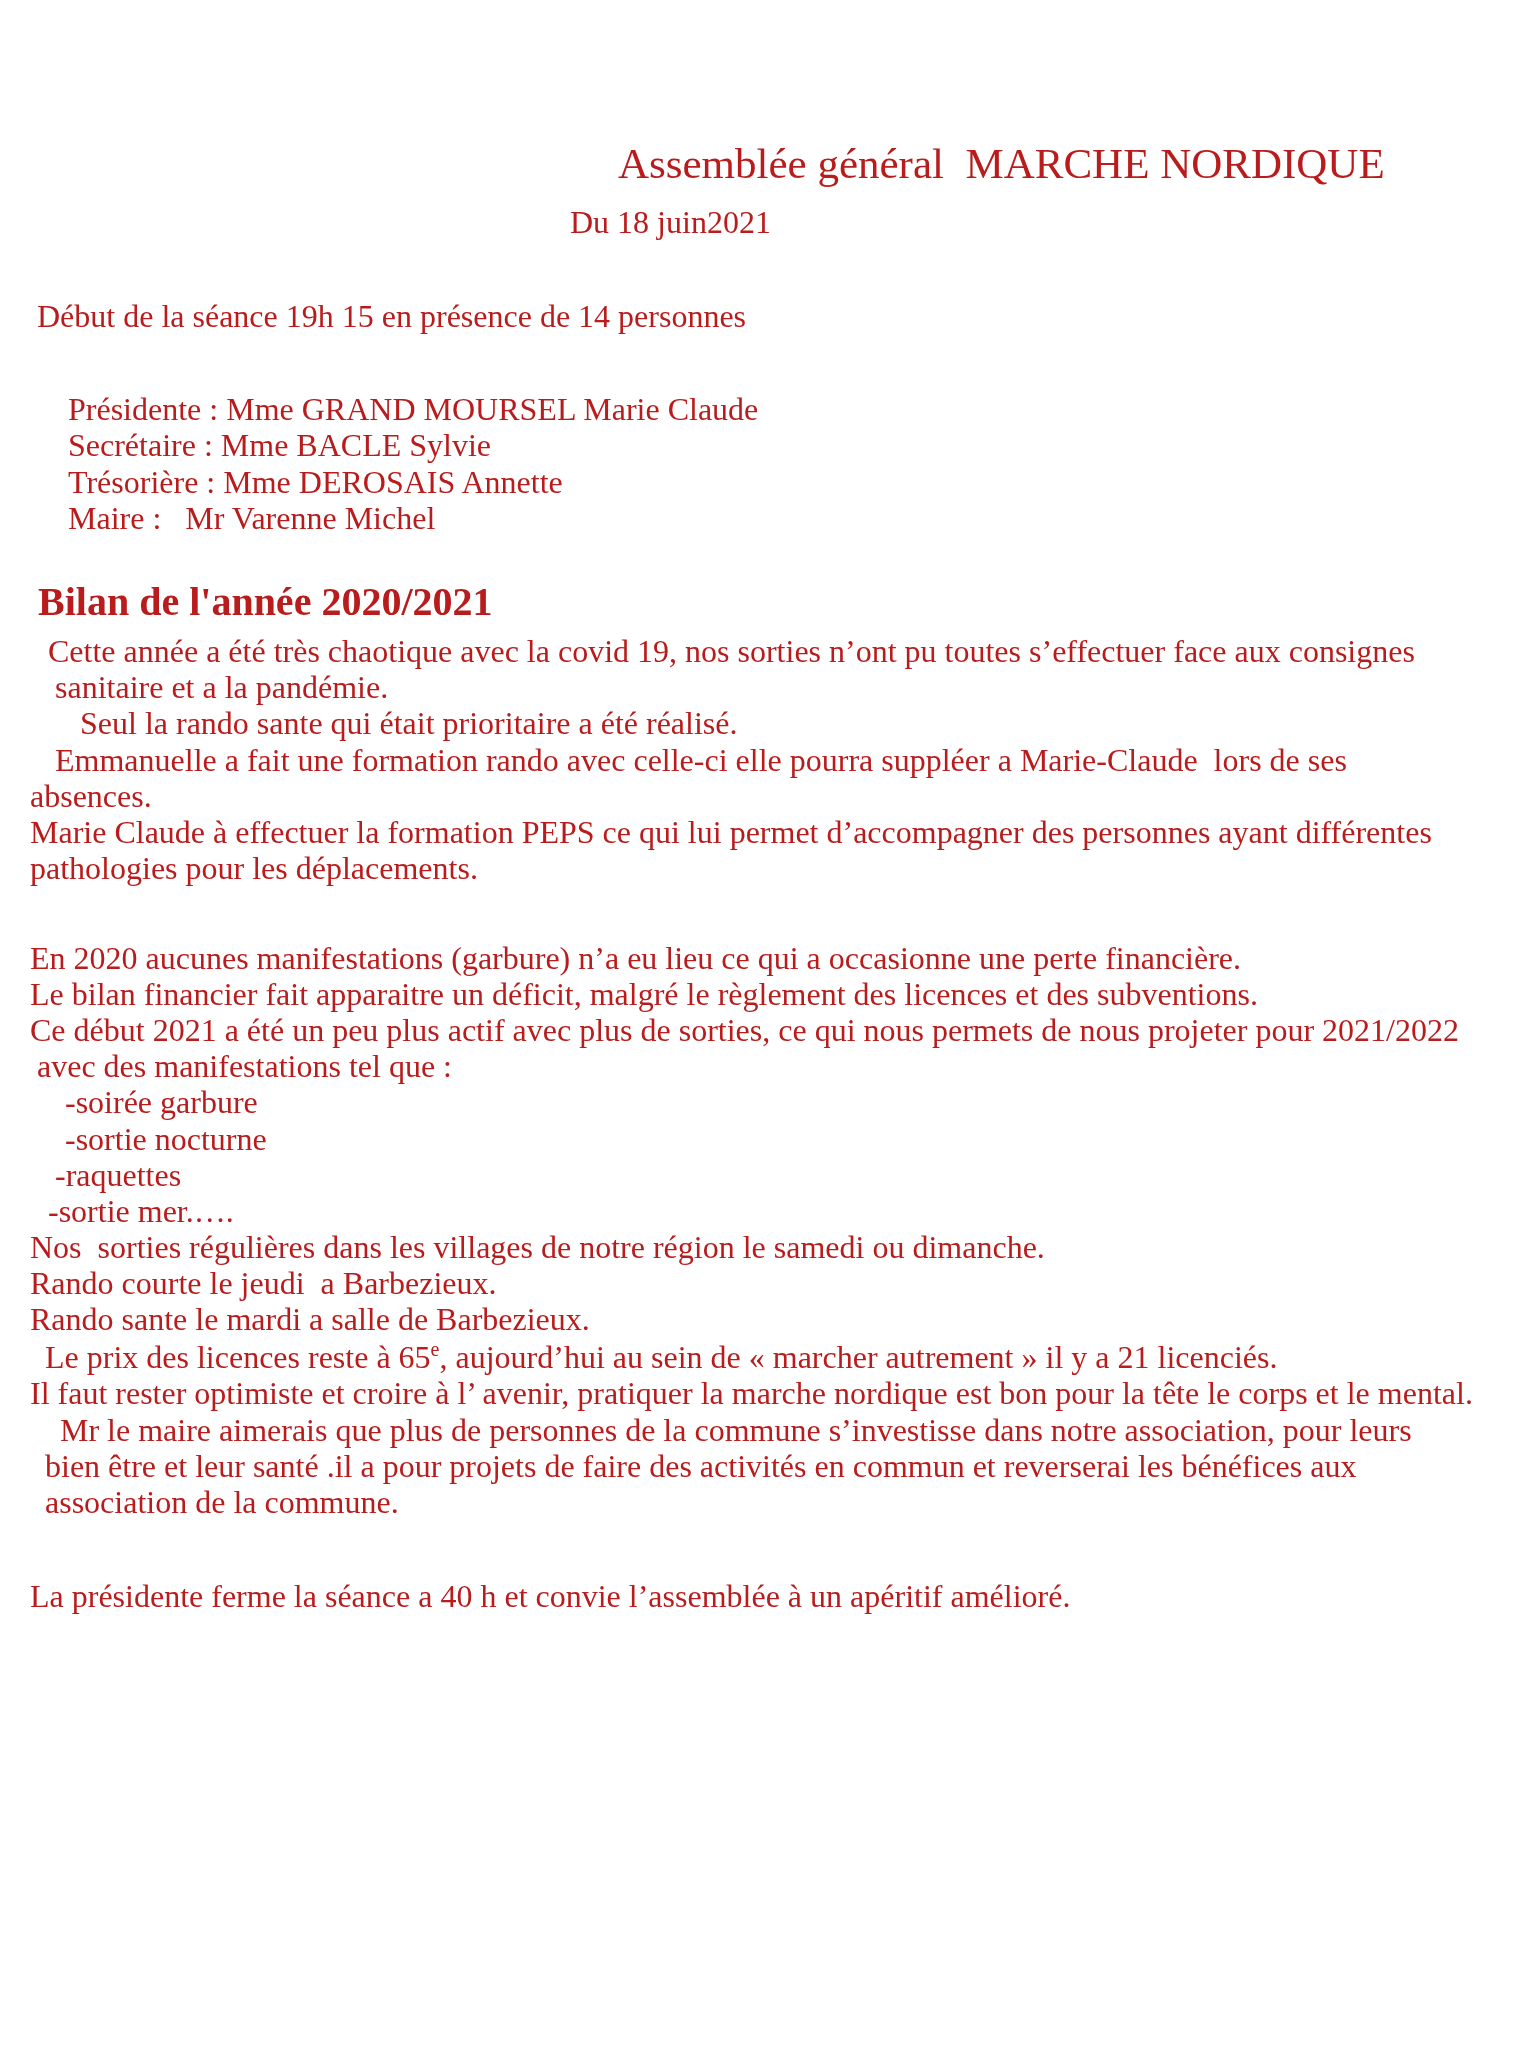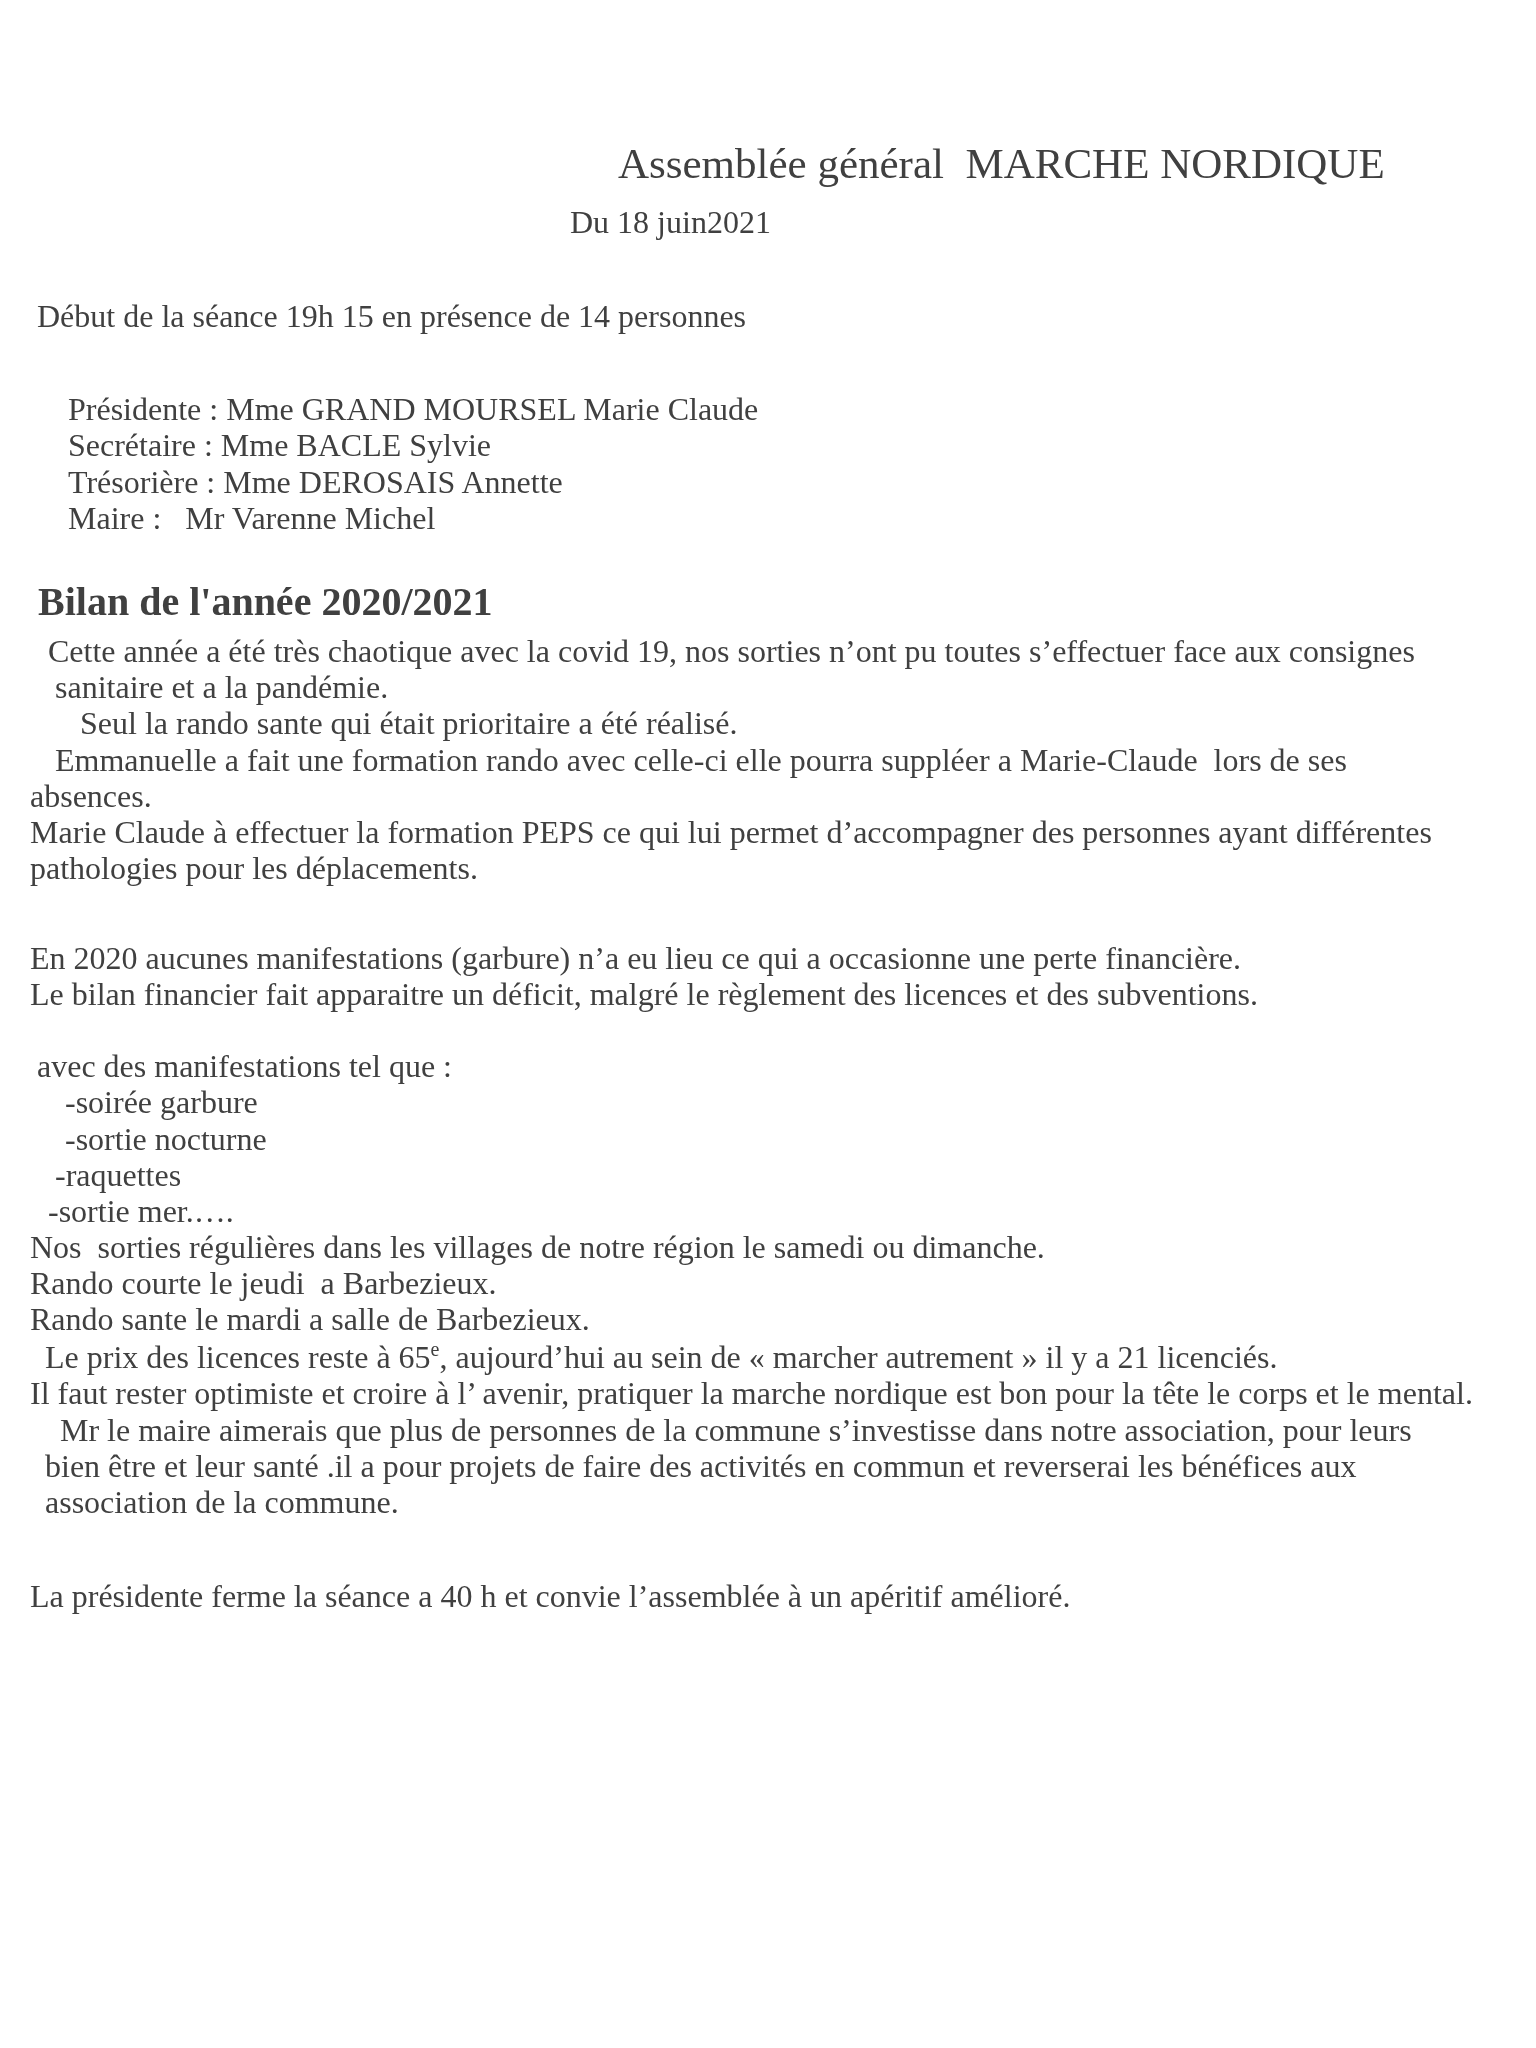--- a/index.html
+++ b/index.html
@@ -14,21 +14,21 @@
     background: #ffffff;
     overflow: hidden;
     font-family: "Liberation Serif", "DejaVu Serif", serif;
     color: #000000;
   }
   .line {
     position: absolute;
     white-space: pre;
     font-size: 32px;
     line-height: 37px;
-    color: #404040;
+    color: #b91c1c;
   }
   .title {
     font-size: 43px;
     line-height: 48px;
   }
   .heading {
     font-size: 40px;
     line-height: 40px;
     font-weight: bold;
   }
@@ -59,20 +59,21 @@
   <div class="line" style="top:633px; left:48px;">Cette année a été très chaotique avec la covid 19, nos sorties n’ont pu toutes s’effectuer face aux consignes</div>
   <div class="line" style="top:669px; left:55px;">sanitaire et a la pandémie.</div>
   <div class="line" style="top:705px; left:80px;">Seul la rando sante qui était prioritaire a été réalisé.</div>
   <div class="line" style="top:742px; left:55px;">Emmanuelle a fait une formation rando avec celle-ci elle pourra suppléer a Marie-Claude  lors de ses</div>
   <div class="line" style="top:778px; left:30px;">absences.</div>
   <div class="line" style="top:814px; left:30px;">Marie Claude à effectuer la formation PEPS ce qui lui permet d’accompagner des personnes ayant différentes</div>
   <div class="line" style="top:850px; left:30px;">pathologies pour les déplacements.</div>
 
   <div class="line" style="top:940px; left:30px;">En 2020 aucunes manifestations (garbure) n’a eu lieu ce qui a occasionne une perte financière.</div>
   <div class="line" style="top:976px; left:30px;">Le bilan financier fait apparaitre un déficit, malgré le règlement des licences et des subventions.</div>
+  <div class="line" style="top:1012px; left:30px;">Ce début 2021 a été un peu plus actif avec plus de sorties, ce qui nous permets de nous projeter pour 2021/2022</div>
   <div class="line" style="top:1048px; left:37px;">avec des manifestations tel que :</div>
   <div class="line" style="top:1084px; left:65px;">-soirée garbure</div>
   <div class="line" style="top:1121px; left:65px;">-sortie nocturne</div>
   <div class="line" style="top:1157px; left:55px;">-raquettes</div>
   <div class="line" style="top:1193px; left:48px;">-sortie mer.….</div>
   <div class="line" style="top:1229px; left:30px;">Nos  sorties régulières dans les villages de notre région le samedi ou dimanche.</div>
   <div class="line" style="top:1265px; left:30px;">Rando courte le jeudi  a Barbezieux.</div>
   <div class="line" style="top:1301px; left:30px;">Rando sante le mardi a salle de Barbezieux.</div>
 
   <div class="line" style="top:1339px; left:45px;"><span>Le prix des licences reste à 65</span><span class="sup">e</span><span>, aujourd’hui au sein de « marcher autrement » il y a 21 licenciés.</span></div>

